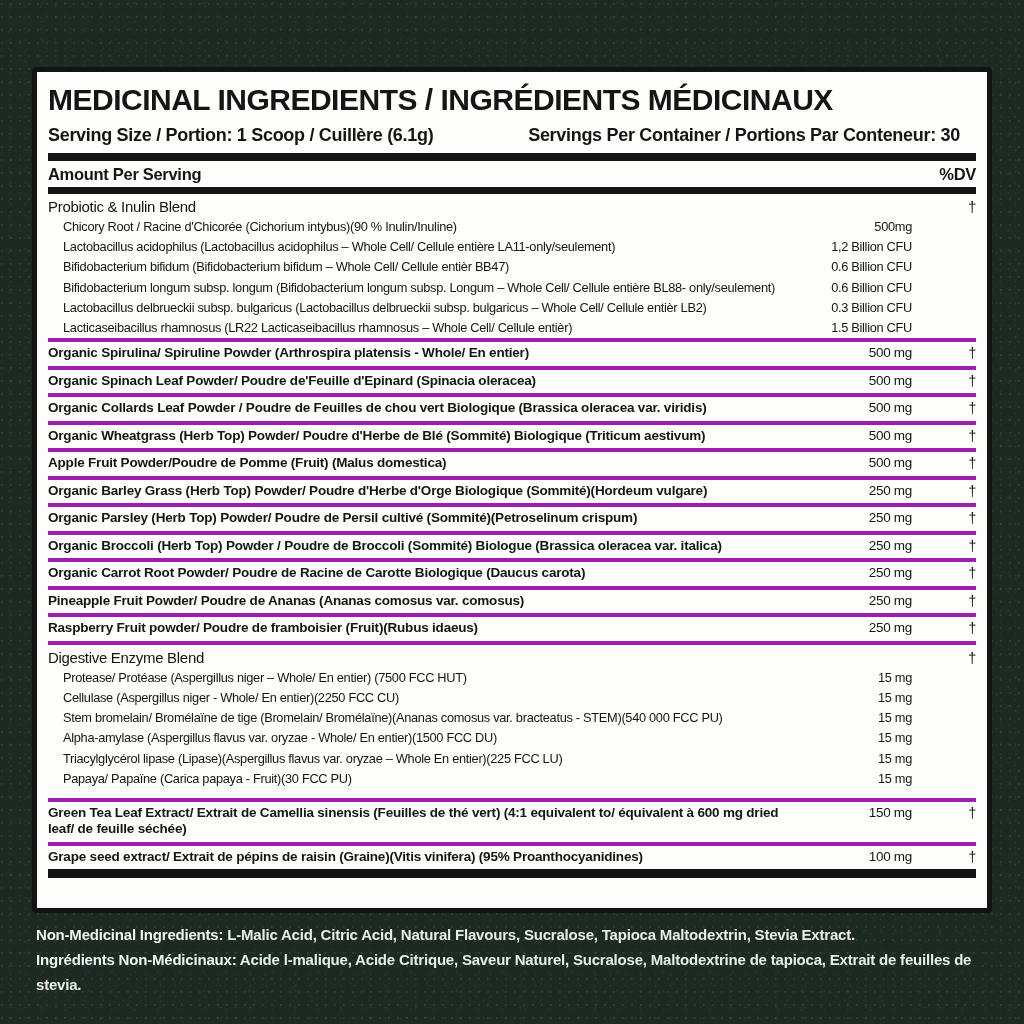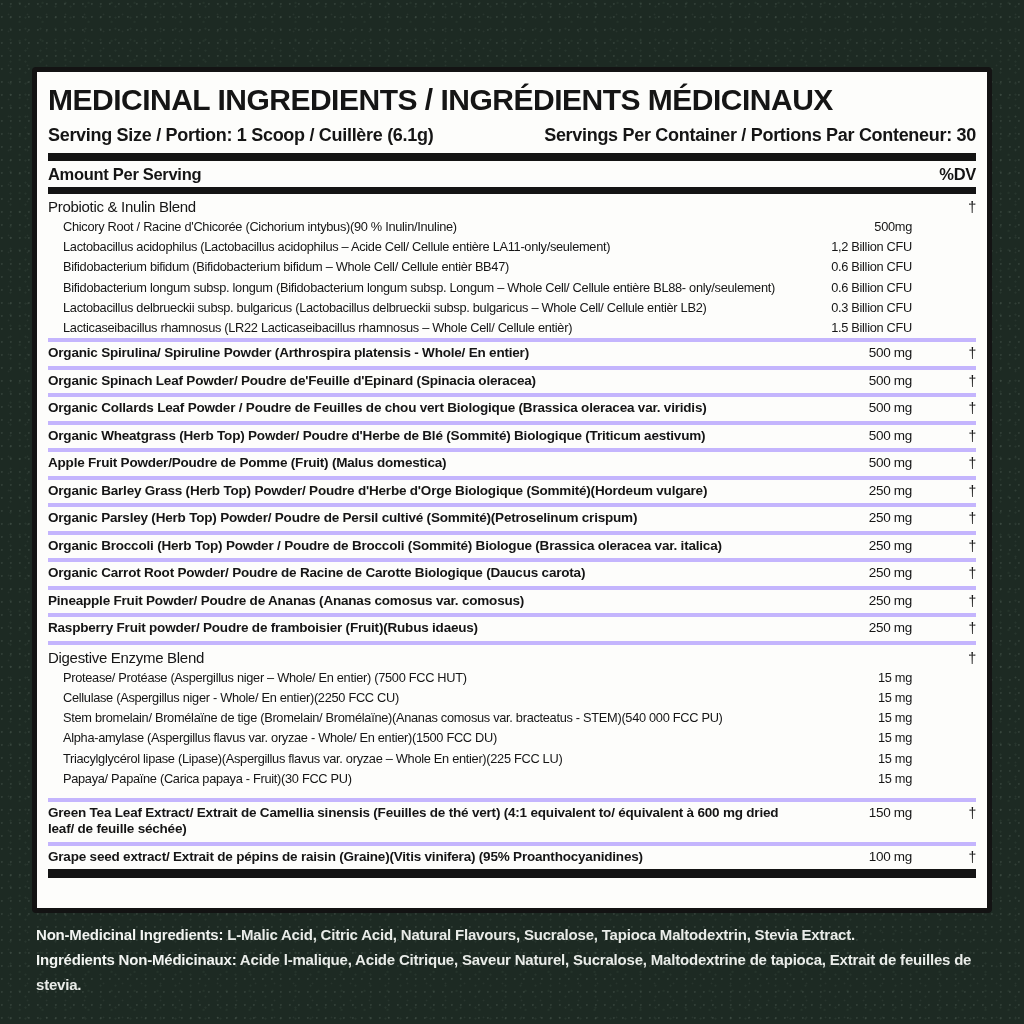--- a/index.html
+++ b/index.html
@@ -16,30 +16,30 @@
   }
   .panel{
     position:absolute;left:32px;top:67px;width:960px;height:846px;
     box-sizing:border-box;background:#fdfdfb;border:5px solid #131313;border-radius:4px;
     padding:2px 11px 0 11px;color:#151515;letter-spacing:-0.3px;overflow:hidden;
   }
   .title{
     font-weight:bold;font-size:30px;line-height:40px;margin-top:6px;
     letter-spacing:-0.5px;white-space:nowrap;font-stretch:condensed;
   }
-  .servingline{display:flex;justify-content:space-between;font-weight:bold;font-size:18px;line-height:24px;margin:3px 0 6px 0;font-stretch:condensed;}
+  .servingline{display:flex;justify-content:space-between;font-weight:bold;font-size:18px;line-height:24px;margin:3px 16px 6px 0;font-stretch:condensed;}
   .bar8{height:8px;background:#141414;}
   .bar7{height:7px;background:#141414;}
   .bar9{height:9px;background:#141414;}
   .thead{display:flex;justify-content:space-between;font-weight:bold;font-size:16.5px;line-height:20px;padding:3px 0 3px 0;}
   .row{display:flex;align-items:flex-start;padding:3px 0 4px 0;}
   .row .nm{flex:1;font-size:13.5px;line-height:16.5px;font-weight:bold;letter-spacing:-0.2px;}
   .row .amt{min-width:112px;text-align:right;font-size:13.5px;line-height:16.5px;white-space:nowrap;}
   .row .dv{width:64px;text-align:right;font-size:14px;line-height:16.5px;}
-  .sep{border-top:4px solid #c4b5fd;}
+  .sep{border-top:4px solid #a21caf;}
   .blendhead{display:flex;justify-content:space-between;font-size:15px;line-height:19px;padding:3px 0 1px 0;}
   .blendhead .bn{font-weight:normal;}
   .sub{display:flex;align-items:flex-start;padding:0;}
   .sub .nm{flex:1;font-size:12.8px;line-height:20.2px;padding-left:15px;font-weight:normal;}
   .sub .amt{min-width:130px;text-align:right;font-size:12.8px;line-height:20.2px;white-space:nowrap;}
   .sub .dv{width:64px;}
   .footnote{font-size:15px;line-height:19px;padding:4px 0 4px 0;font-weight:normal;}
   .footer{
     position:absolute;left:36px;top:922px;width:960px;color:#f2f4f1;
     font-size:15px;line-height:25px;font-weight:bold;letter-spacing:-0.2px;
@@ -69,21 +69,21 @@
   <div class="blendhead">
     <span class="bn">Probiotic &amp; Inulin Blend</span>
     <span>†</span>
   </div>
   <div class="sub">
       <span class="nm">Chicory Root / Racine d'Chicorée (Cichorium intybus)(90 % Inulin/Inuline)</span>
       <span class="amt">500mg</span>
       <span class="dv"></span>
     </div>
   <div class="sub">
-      <span class="nm">Lactobacillus acidophilus (Lactobacillus acidophilus – Acide Cell/ Cellule entière LA11-only/seulement)</span>
+      <span class="nm">Lactobacillus acidophilus (Lactobacillus acidophilus – Whole Cell/ Cellule entière LA11-only/seulement)</span>
       <span class="amt">1,2 Billion CFU</span>
       <span class="dv"></span>
     </div>
   <div class="sub">
       <span class="nm">Bifidobacterium bifidum (Bifidobacterium bifidum – Whole Cell/ Cellule entièr BB47)</span>
       <span class="amt">0.6 Billion CFU</span>
       <span class="dv"></span>
     </div>
   <div class="sub">
       <span class="nm">Bifidobacterium longum subsp. longum (Bifidobacterium longum subsp. Longum – Whole Cell/ Cellule entière BL88- only/seulement)</span>

